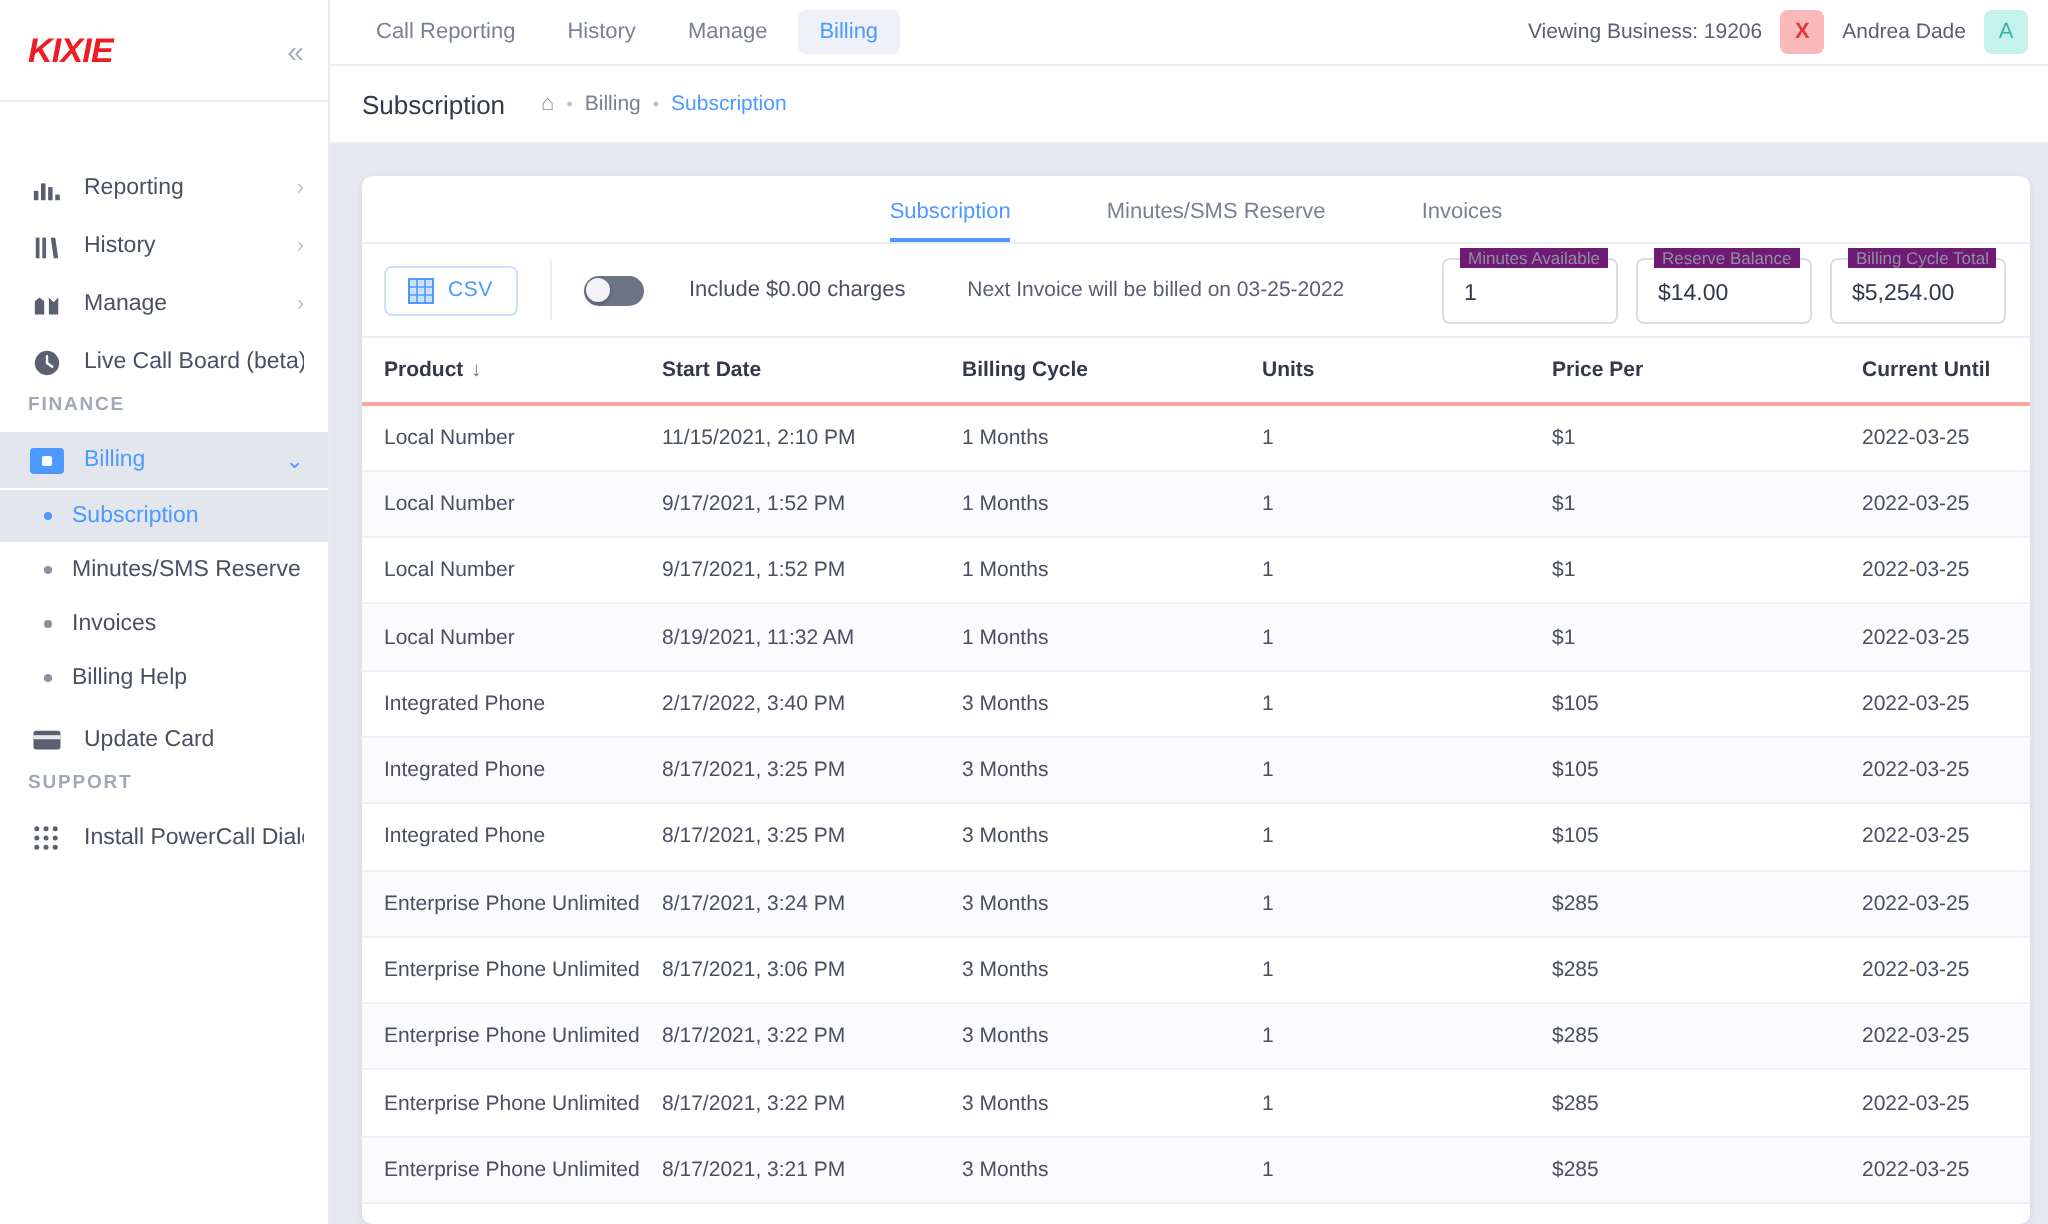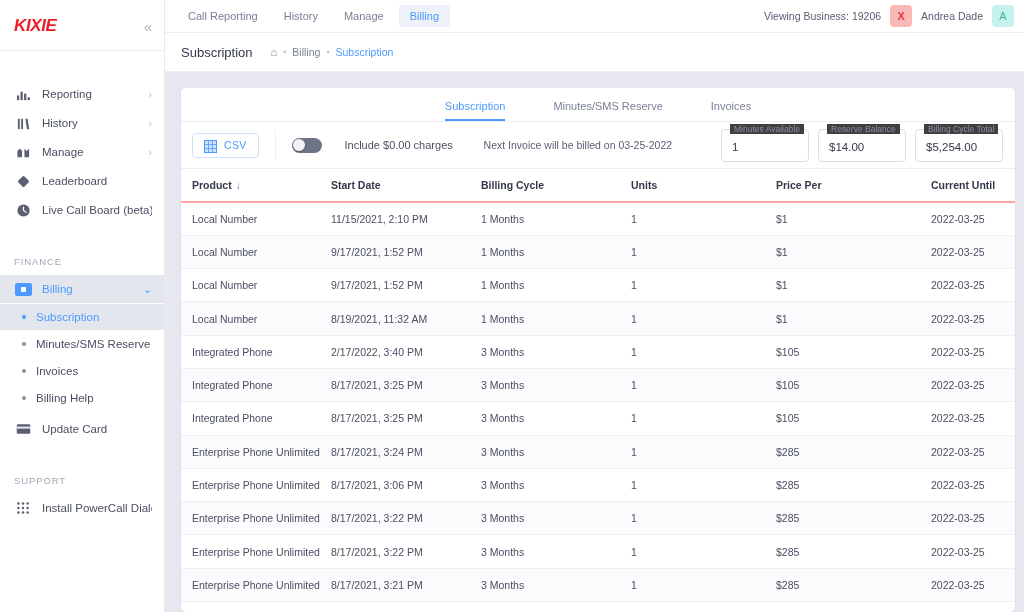--- a/index.html
+++ b/index.html
@@ -58,21 +58,21 @@
     background: #4c9aff; display: flex; align-items: center;
     justify-content: center;
   }
   .billing-ico i {
     width: 5px; height: 5px; background: #fff; border-radius: 1px;
     display: block; font-style: normal;
   }
 
   .section-label {
     font-size: 9.5px; letter-spacing: 0.9px; color: #a3a8b8;
-    padding: 0 14px; margin: 32px 0 8px 0;
+    padding: 0 14px; margin: 2px 0 8px 0; font-weight: bold;
   }
 
   .sub-item {
     display: flex; align-items: center;
     height: 26px; padding-left: 22px;
     font-size: 11.5px; color: #4a4f61; cursor: pointer;
     margin-bottom: 1px;
   }
   .sub-item .dot {
     width: 4px; height: 4px; border-radius: 50%;
@@ -172,21 +172,21 @@
   .notice { font-size: 10.5px; color: #5a6072; margin-left: auto; white-space: nowrap; }
 
   .stats { display: flex; gap: 9px; margin-left: auto; padding-left: 18px; }
   .stat {
     border: 1px solid #dcdde4; border-radius: 4px;
     padding: 7px 10px 6px 10px; min-width: 88px;
     position: relative; background: #fff;
   }
   .stat .slabel {
     position: absolute; top: -6px; left: 8px;
-    background: #404040; padding: 0 4px;
+    background: #701a75; padding: 0 4px;
     font-size: 8.5px; color: #8b91a3; white-space: nowrap;
   }
   .stat .svalue { font-size: 11.5px; color: #33384a; white-space: nowrap; }
 
   
   .tbl-wrap { flex: 1; overflow: hidden; }
   table { width: 100%; border-collapse: collapse; table-layout: fixed; }
   th {
     text-align: left; font-size: 10.5px; font-weight: bold; color: #33384a;
     padding: 10px 6px 10px 0; border-bottom: 2px solid #fca5a5;
@@ -245,28 +245,20 @@
       </div>
       <div class="nav-item">
         <span class="ico">
           <svg width="15" height="15" viewBox="0 0 16 16" fill="currentColor">
               <path d="M1.5 6 L4 4 L6.5 6 L6.5 13 L1.5 13 Z"></path>
               <path d="M9 4 L11.5 6.5 L14 4 L14 13 L9 13 Z"></path>
             </svg>
         </span>
         <span class="lbl">Manage</span>
         <span class="chev">›</span>
-      </div>
-      <div class="nav-item">
-        <span class="ico">
-          <svg width="15" height="15" viewBox="0 0 16 16" fill="currentColor">
-              <rect x="8" y="1.5" width="9.2" height="9.2" rx="1.6" transform="rotate(45 8 1.5)"></rect>
-            </svg>
-        </span>
-        <span class="lbl">Leaderboard</span>
       </div>
       <div class="nav-item">
         <span class="ico">
           <svg width="15" height="15" viewBox="0 0 16 16" fill="currentColor">
               <circle cx="8" cy="8" r="6.5"></circle>
               <path d="M8 4.4 L8 8 L10.8 10" stroke="#fff" stroke-width="1.3" fill="none" stroke-linecap="round"></path>
             </svg>
         </span>
         <span class="lbl">Live Call Board (beta)</span>
       </div>

